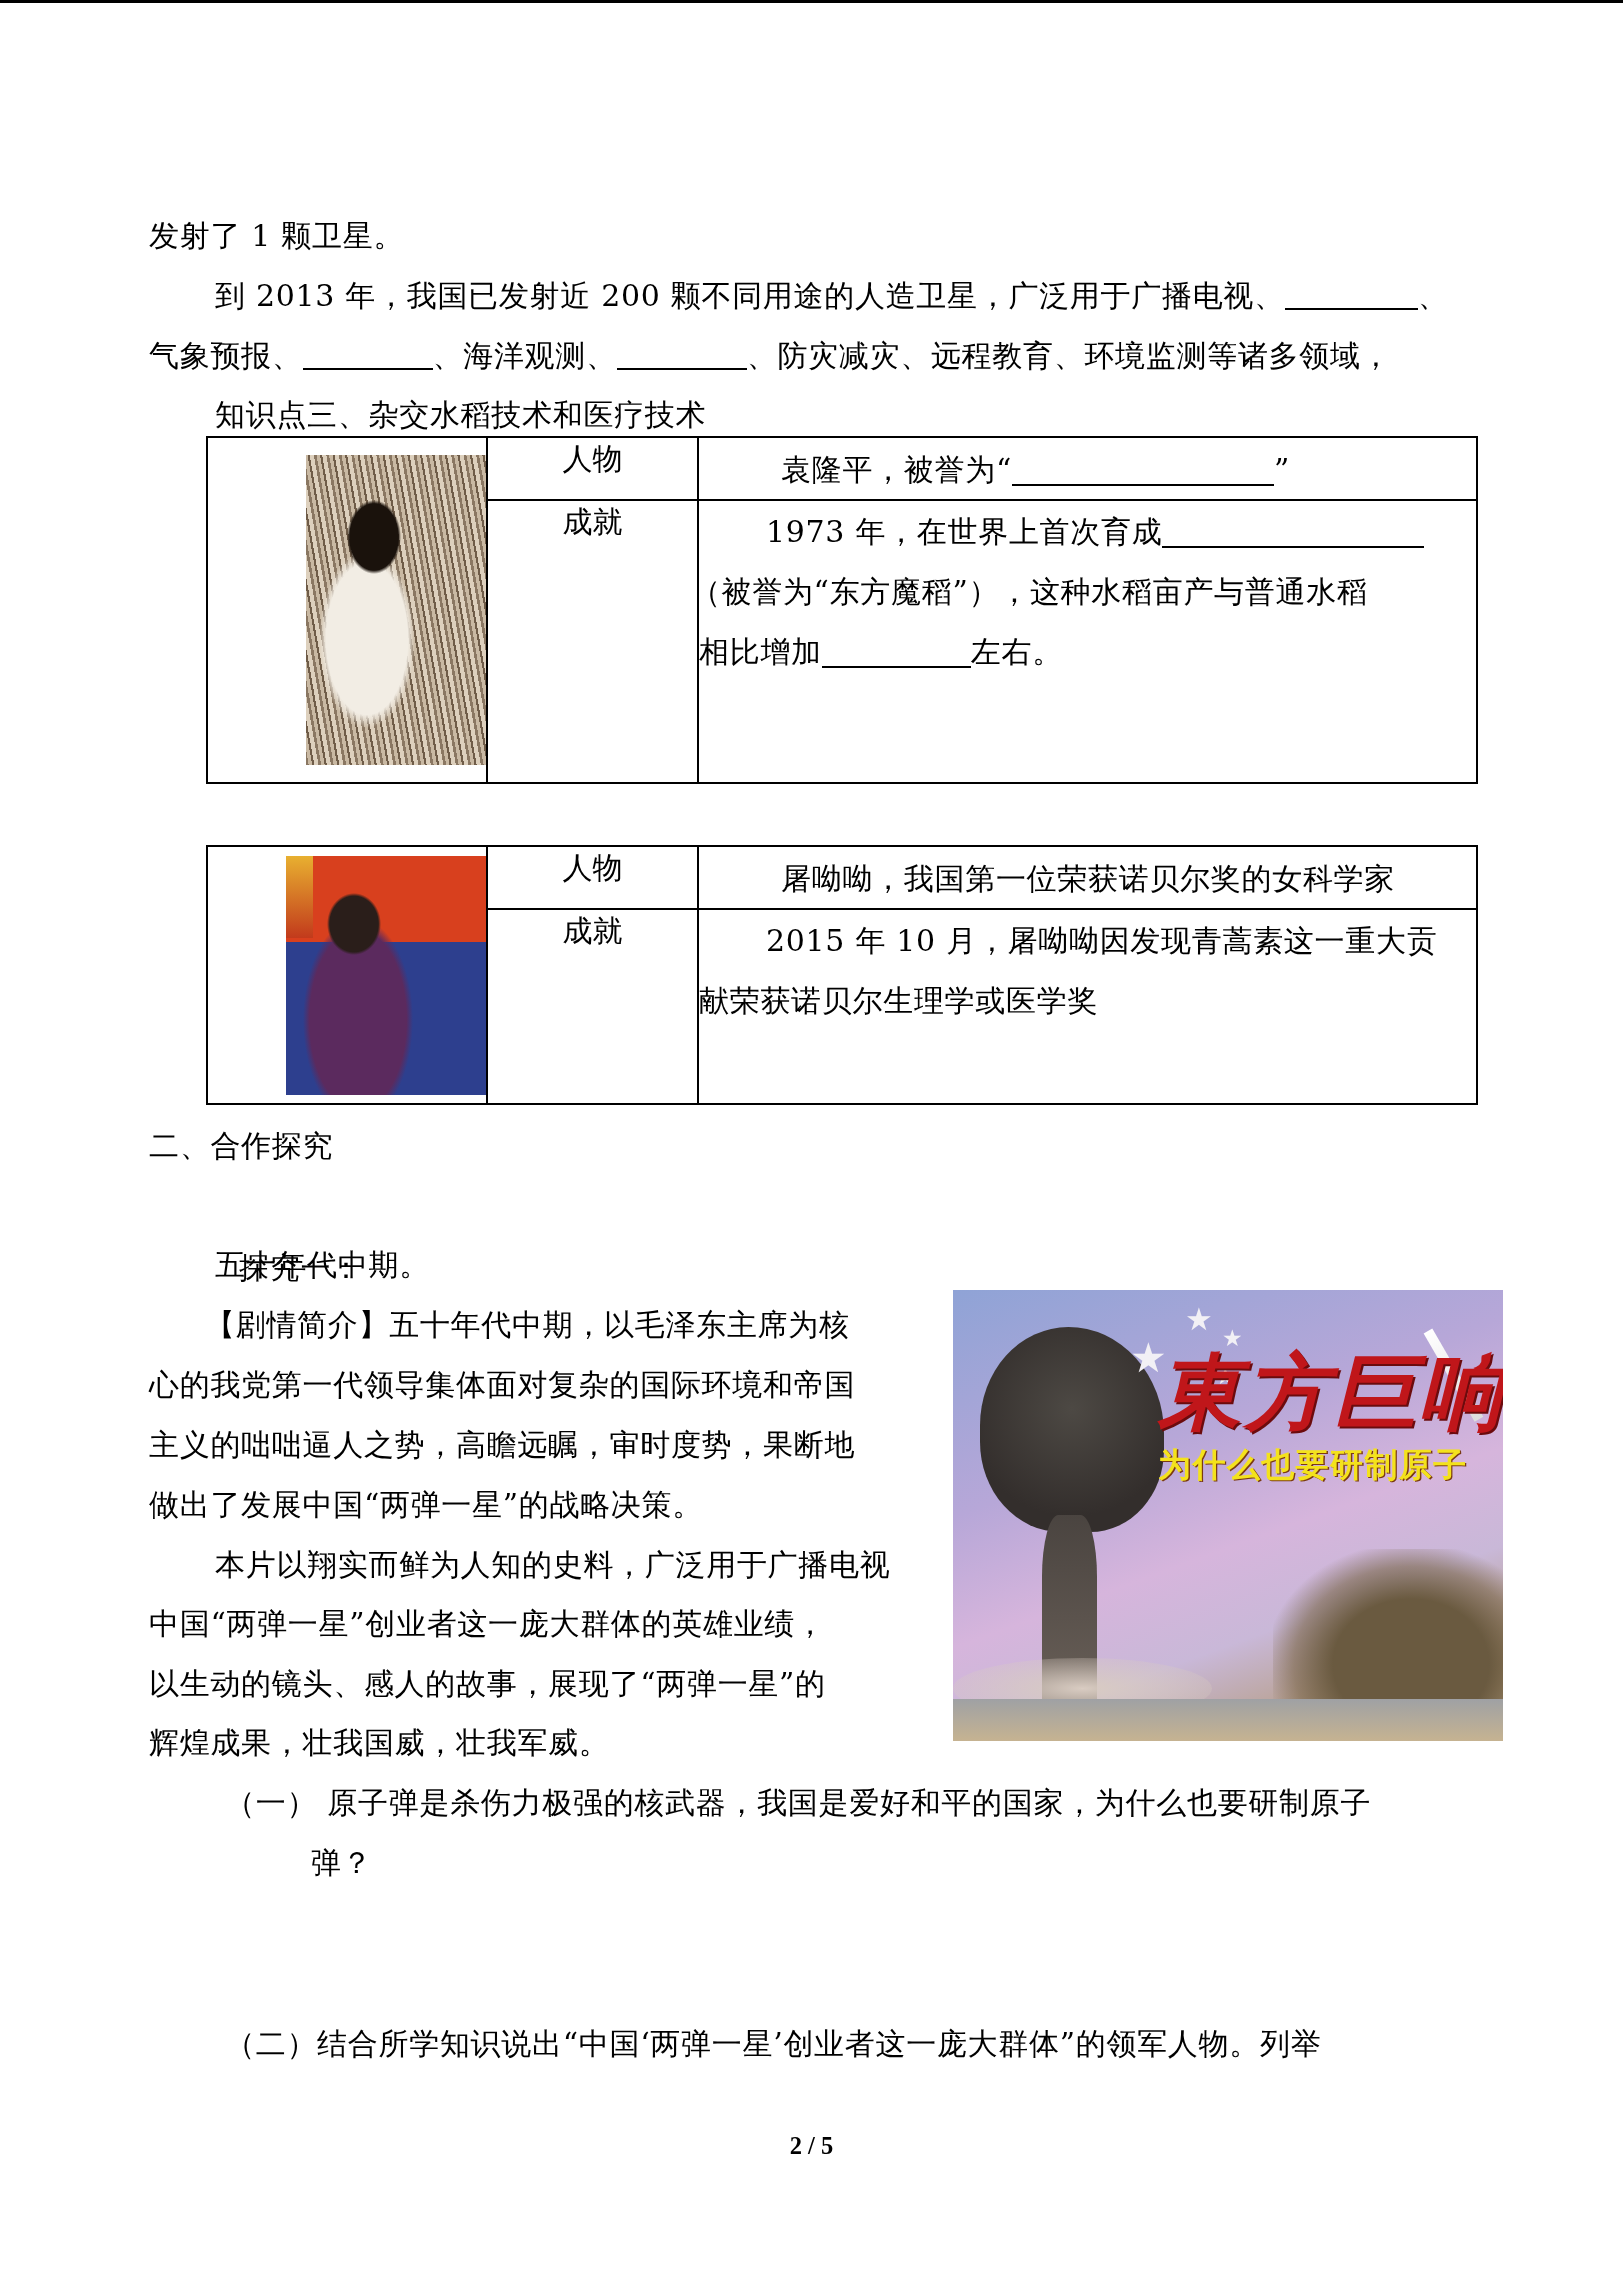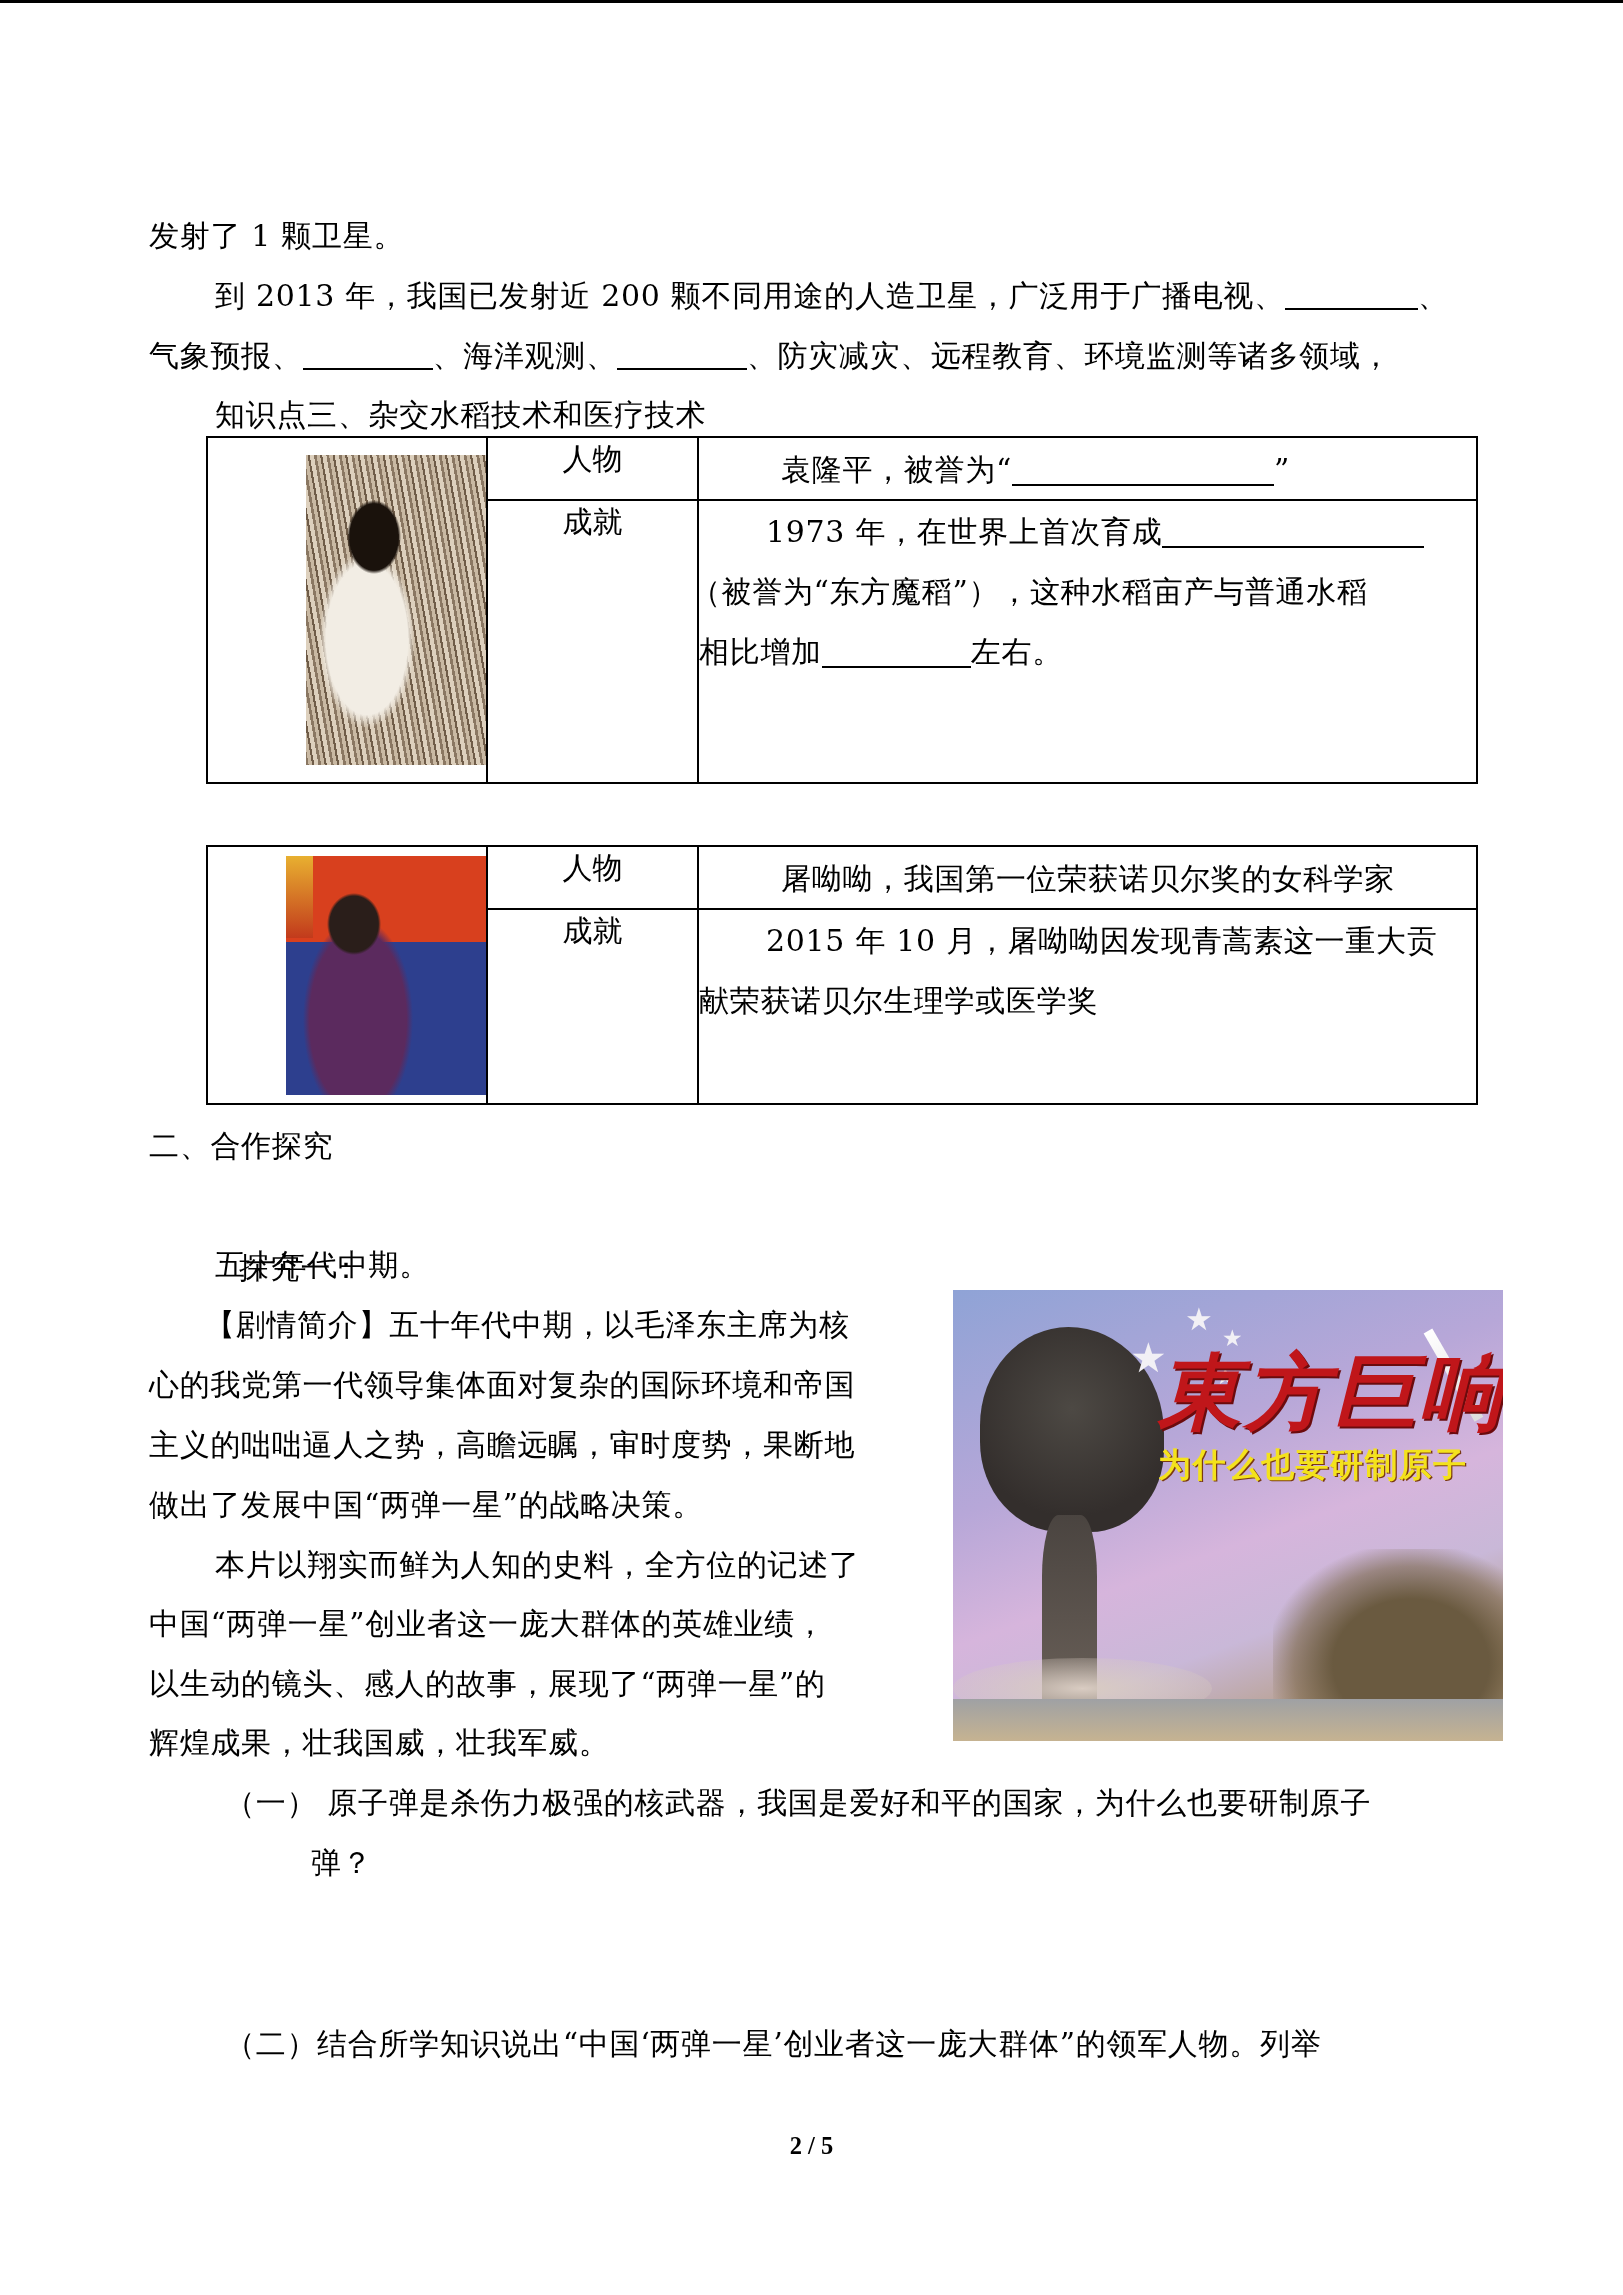--- a/index.html
+++ b/index.html
@@ -115,21 +115,21 @@
 
 <div class="line" style="left:149px; top:1125px;">二、合作探究</div>
 <div class="line" style="left:215px; top:1247px;margin-left:24px;">探究一：</div>
 <div class="line" style="left:215px; top:1244px;">五十年代中期。</div>
 
 <div class="line" style="left:205px; top:1304px;">【剧情简介】五十年代中期，以毛泽东主席为核</div>
 <div class="line" style="left:149px; top:1364px;">心的我党第一代领导集体面对复杂的国际环境和帝国</div>
 <div class="line" style="left:149px; top:1424px;">主义的咄咄逼人之势，高瞻远瞩，审时度势，果断地</div>
 <div class="line" style="left:149px; top:1484px;">做出了发展中国“两弹一星”的战略决策。</div>
 
-<div class="line" style="left:215px; top:1544px;">本片以翔实而鲜为人知的史料，全方位的记述了</div>
+<div class="line" style="left:215px; top:1544px;">本片以翔实而鲜为人知的史料，广泛用于广播电视</div>
 <div class="line" style="left:149px; top:1603px;">中国“两弹一星”创业者这一庞大群体的英雄业绩，</div>
 <div class="line" style="left:149px; top:1663px;">以生动的镜头、感人的故事，展现了“两弹一星”的</div>
 <div class="line" style="left:149px; top:1722px;">辉煌成果，壮我国威，壮我军威。</div>
 
 <div class="poster">
   <div class="cloud-cap"></div>
   <div class="cloud-stem"></div>
   <div class="cloud-base"></div>
   <div class="crowd"></div>
   <div class="ground"></div>

